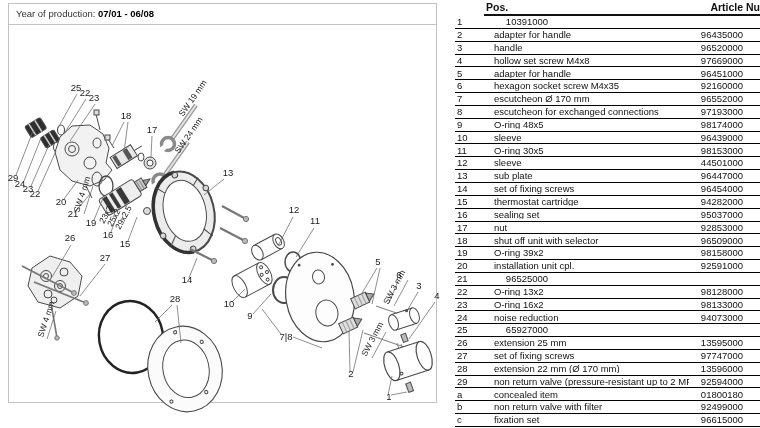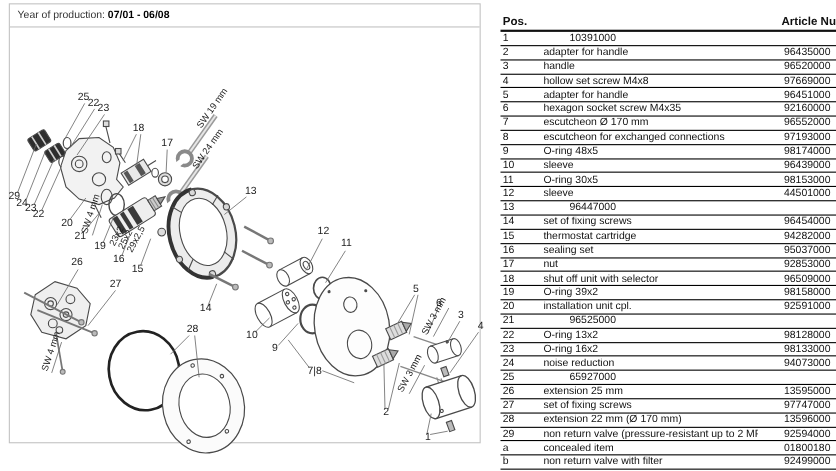--- a/index.html
+++ b/index.html
@@ -10,29 +10,29 @@
          border:1px solid #c2c2c2;box-sizing:border-box;background:#fff;}
   .year-bar{height:20px;line-height:20px;border-bottom:1px solid #c2c2c2;
             padding-left:7px;font-size:9.5px;color:#333;white-space:nowrap;}
   .year-bar b{color:#000;}
   svg.diagram{position:absolute;left:8px;top:24px;overflow:visible;}
   .callout{font-size:9.5px;fill:#1c1c1c;text-anchor:middle;}
   .callout.rot{font-size:8.5px;text-anchor:start;}
   .lead{stroke:#6a6a6a;stroke-width:0.75;}
   
   .ptable{position:absolute;left:455px;top:0;width:305px;height:428px;box-sizing:border-box;}
-  .thead{display:flex;height:29px;align-items:flex-end;border-bottom:2px solid #111;
-         font-weight:bold;font-size:10.5px;padding-bottom:1px;box-sizing:border-box;}
+  .thead{display:flex;height:16px;align-items:flex-end;border-bottom:2px solid #111;
+         font-weight:bold;font-size:10.5px;padding-bottom:1px;box-sizing:border-box;margin-left:29px;}
   .thead .h-pos{width:37px;padding-left:2px;}
   .thead .h-art{margin-left:auto;white-space:nowrap;overflow:hidden;}
   .trow{display:flex;height:12.85px;align-items:center;border-bottom:1px solid #000;
         font-size:9.5px;box-sizing:border-box;line-height:1;}
   .c-pos{width:37px;padding-left:2px;flex:none;}
   .c-desc{flex:1;white-space:nowrap;overflow:hidden;}
-  .c-art{flex:none;width:66px;text-align:right;padding-right:5px;}
+  .c-art{flex:none;width:66px;text-align:center;padding-right:5px;}
 </style>
 </head>
 <body>
 
 <div class="page">
 
   <div class="panel">
     <div class="year-bar"><span>Year of production:</span>&nbsp;<b>07/01 - 06/08</b></div>
   </div>
 
@@ -401,20 +401,21 @@
           <span class="c-desc">O-ring 30x5</span>
           <span class="c-art">98153000</span>
         </div>
         <div class="trow">
           <span class="c-pos">12</span>
           <span class="c-desc">sleeve</span>
           <span class="c-art">44501000</span>
         </div>
         <div class="trow">
           <span class="c-pos">13</span>
+          <span class="c-desc">sub plate</span>
           <span class="c-art">96447000</span>
         </div>
         <div class="trow">
           <span class="c-pos">14</span>
           <span class="c-desc">set of fixing screws</span>
           <span class="c-art">96454000</span>
         </div>
         <div class="trow">
           <span class="c-pos">15</span>
           <span class="c-desc">thermostat cartridge</span>

